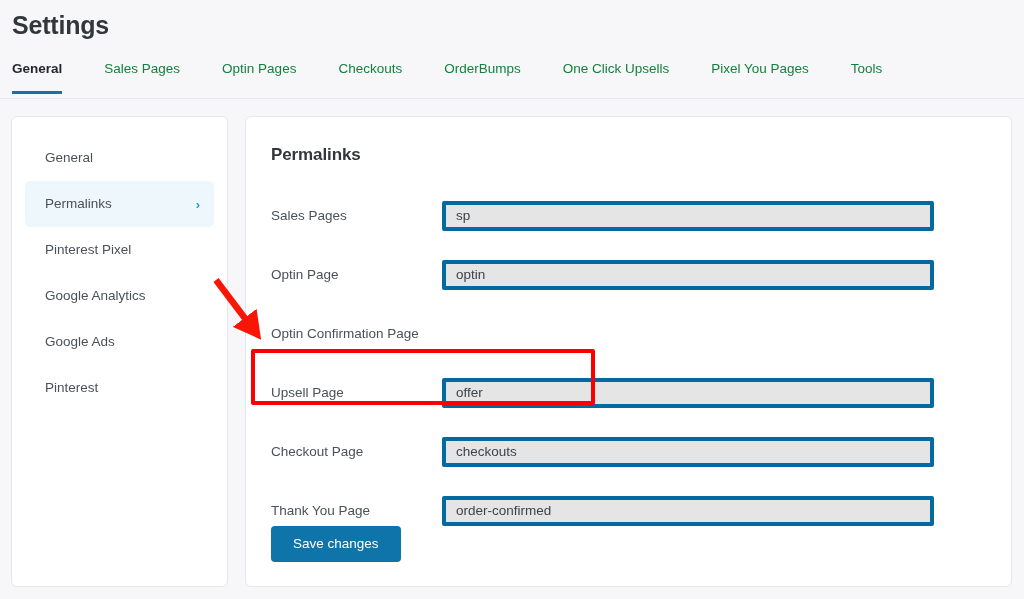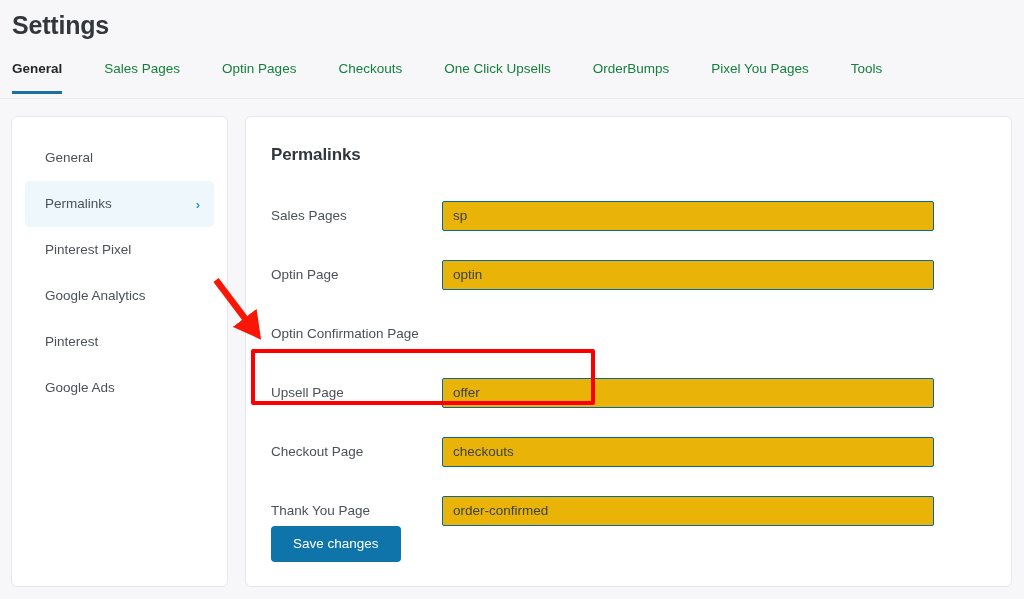--- a/index.html
+++ b/index.html
@@ -136,23 +136,23 @@
     left: 25px;
     font-size: 13.5px;
     color: #4b5158;
     line-height: 1;
   }
   .form-input {
     position: absolute;
     left: 196px;
     width: 492px;
     height: 30px;
-    border: 1px solid #0369a1;
+    border: 4px solid #0369a1;
     border-radius: 2px;
-    background: #eab308;
+    background: #e5e5e5;
     font-family: "Liberation Sans", sans-serif;
     font-size: 13.5px;
     color: #3c434a;
     padding: 0 10px;
     outline: none;
   }
 
   .save-wrap {
     position: absolute;
     left: 25px; top: 409px;
@@ -192,22 +192,22 @@
 <div id="root">
 
   <div class="page-title">Settings</div>
 
   <div class="tabbar">
     <div class="tabs" id="tabs-container">
         <div class="tab active">General</div>
         <div class="tab">Sales Pages</div>
         <div class="tab">Optin Pages</div>
         <div class="tab">Checkouts</div>
+        <div class="tab">OrderBumps</div>
         <div class="tab">One Click Upsells</div>
-        <div class="tab">OrderBumps</div>
         <div class="tab">Pixel You Pages</div>
         <div class="tab">Tools</div>
       </div>
   </div>
 
   <div class="card sidebar-card">
     <div class="sidebar-list" id="sidebar-container">
         <div class="side-item">
           <span class="side-item-label">General</span>
           <span class="chev"></span>
@@ -218,25 +218,25 @@
         </div>
         <div class="side-item">
           <span class="side-item-label">Pinterest Pixel</span>
           <span class="chev"></span>
         </div>
         <div class="side-item">
           <span class="side-item-label">Google Analytics</span>
           <span class="chev"></span>
         </div>
         <div class="side-item">
+          <span class="side-item-label">Google Ads</span>
+          <span class="chev"></span>
+        </div>
+        <div class="side-item">
           <span class="side-item-label">Pinterest</span>
-          <span class="chev"></span>
-        </div>
-        <div class="side-item">
-          <span class="side-item-label">Google Ads</span>
           <span class="chev"></span>
         </div>
       </div>
   </div>
 
   <div class="card main-card">
     <div class="panel-title">Permalinks</div>
 
     <div class="form" id="form-container">
         <div class="form-row">

